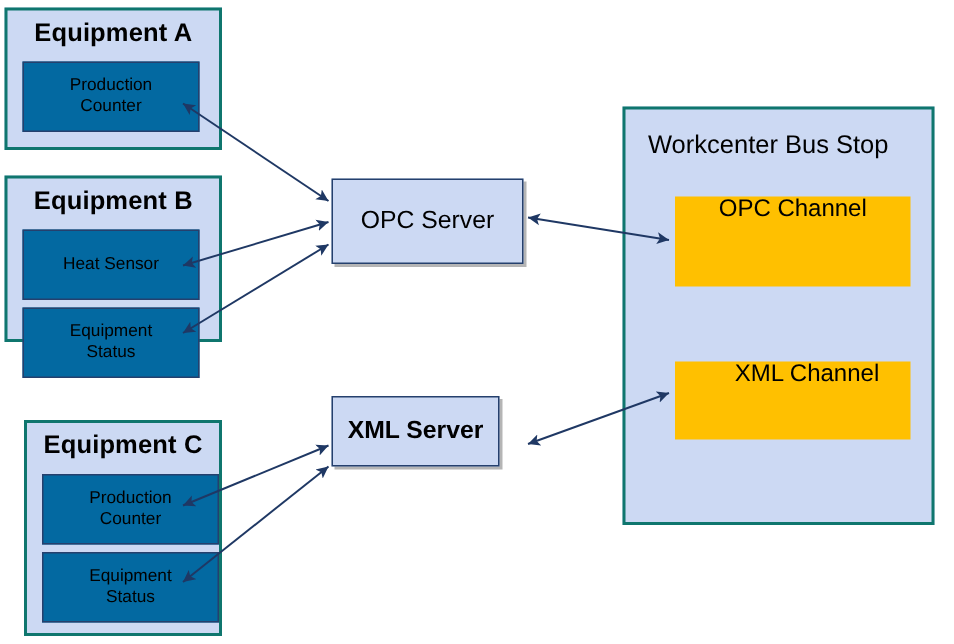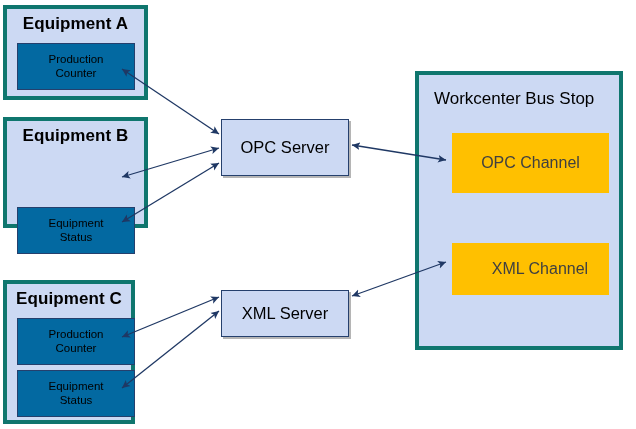--- a/index.html
+++ b/index.html
@@ -14,21 +14,21 @@
     height: 429px;
     background: #ffffff;
     font-family: "Liberation Sans", sans-serif;
     overflow: hidden;
   }
 
   
   .group-box {
     position: absolute;
     background: #ccd9f3;
-    border: 4px solid #0f766e;
+    border: 2px solid #0f766e;
     box-sizing: border-box;
   }
   .group-title {
     position: absolute;
     left: 0;
     right: 0;
     text-align: center;
     color: #000000;
     font-size: 17px;
     font-weight: bold;
@@ -58,24 +58,23 @@
     justify-content: center;
     font-size: 16.5px;
     color: #000000;
     box-shadow: 2px 2px 0 rgba(120,120,120,0.55);
   }
   .channel-box {
     position: absolute;
     background: #ffc000;
     box-sizing: border-box;
     display: flex;
-    align-items: center;
     justify-content: center;
     font-size: 16px;
-    color: #404040;
+    color: #000000;
   }
   .panel-title {
     position: absolute;
     color: #000000;
     font-size: 17px;
     font-weight: normal;
     white-space: nowrap;
   }
 
   
@@ -98,49 +97,52 @@
     <div class="sub-box" style="left:10px; top:34px; width:118px; height:47px;">
       <span>
         <span>Production</span><br>
         <span>Counter</span>
       </span>
     </div>
   </div>
 
   <div class="group-box" style="left:3px; top:117px; width:145px; height:111px;">
     <div class="group-title" style="top:5px;">Equipment B</div>
+    <div class="sub-box" style="left:10px; top:34px; width:118px; height:47px;">
+      <span>Heat Sensor</span>
+    </div>
     <div class="sub-box" style="left:10px; top:86px; width:118px; height:47px;">
       <span>
         <span>Equipment</span><br>
         <span>Status</span>
       </span>
     </div>
   </div>
 
-  <div class="group-box" style="left:3px; top:280px; width:132px; height:144px;">
+  <div class="group-box" style="left:16px; top:280px; width:132px; height:144px;">
     <div class="group-title" style="top:5px;">Equipment C</div>
     <div class="sub-box" style="left:10px; top:34px; width:118px; height:47px;">
       <span>
         <span>Production</span><br>
         <span>Counter</span>
       </span>
     </div>
     <div class="sub-box" style="left:10px; top:86px; width:118px; height:47px;">
       <span>
         <span>Equipment</span><br>
         <span>Status</span>
       </span>
     </div>
   </div>
 
   <div class="server-box" style="left:221px; top:119px; width:128px; height:57px;">
     <span>OPC Server</span>
   </div>
 
-  <div class="server-box" style="left:221px; top:290px; width:128px; height:47px;">
+  <div class="server-box" style="left:221px; top:264px; width:112px; height:47px;font-weight:bold;">
     <span>XML Server</span>
   </div>
 
   <div class="group-box" style="left:415px; top:71px; width:208px; height:279px;">
     <div class="panel-title" style="left:15px; top:14px;">Workcenter Bus Stop</div>
     <div class="channel-box" style="left:33px; top:58px; width:157px; height:60px;">
       <span>OPC Channel</span>
     </div>
     <div class="channel-box" style="left:33px; top:168px; width:157px; height:52px;padding-left:19px;">
       <span>XML Channel</span>

